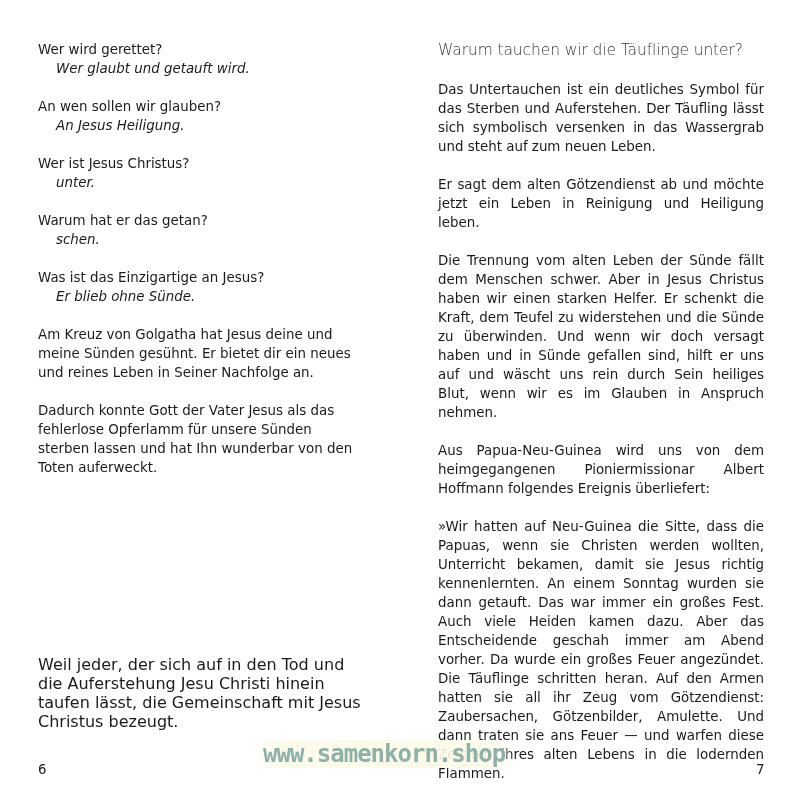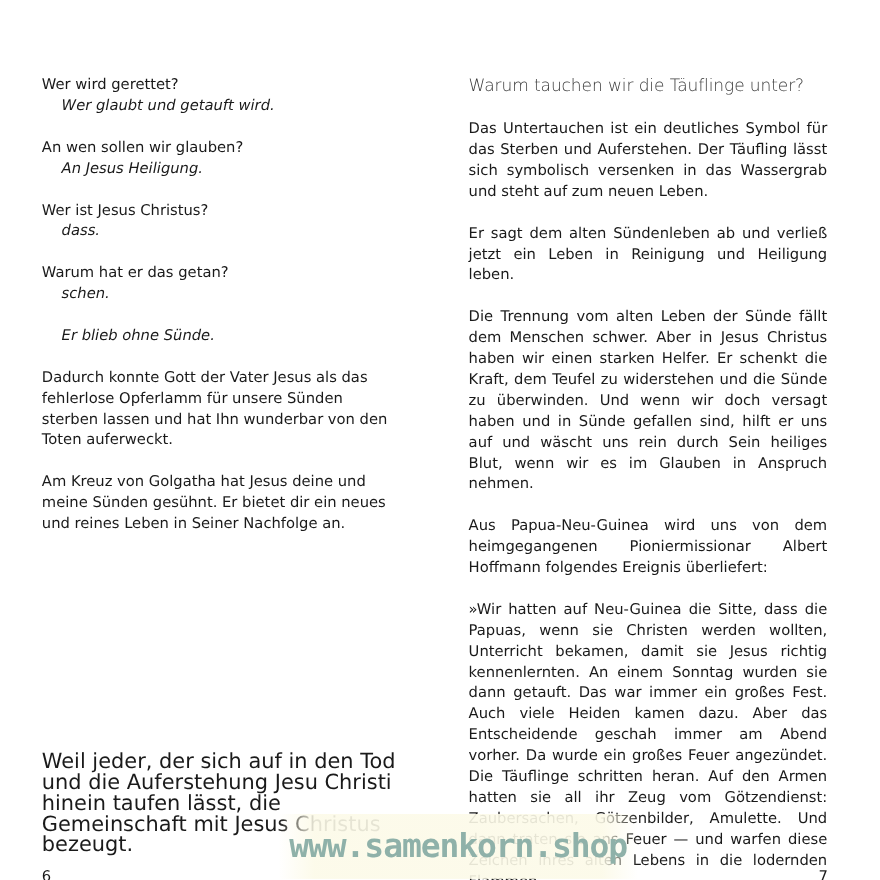--- a/index.html
+++ b/index.html
@@ -1,74 +1,75 @@
 <!DOCTYPE html>
 <html><head>
   <meta charset="utf-8">
   <style>
     html, body { margin: 0; padding: 0; background: #ffffff; }
     body { width: 800px; height: 800px; position: relative; overflow: hidden;
       font-family: "DejaVu Sans", sans-serif; color: #1a1a1a; }
-    .page { position: absolute; top: 0; height: 616px; margin-top: 28px; }
+    .page { position: absolute; top: 0; height: 616px; }
     .page.left { left: 0; width: 400px; }
-    .page.right { left: 388px; width: 400px; }
+    .page.right { left: 400px; width: 400px; }
     .col { position: absolute; top: 40px; left: 38px; width: 326px; font-size: 13.4px; line-height: 19px; }
     .page.right .col { left: 38px; width: 326px; }
     .qa { margin-bottom: 19px; }
     .q { display: block; }
     .a { display: block; font-style: italic; padding-left: 18px; }
     p { margin: 0 0 19px 0; }
     .right p { text-align: justify; }
     .heading { font-weight: 300; font-size: 15.5px; color: #3a3a3a; margin: 0 0 19px 0; line-height: 21px; letter-spacing: -0.1px; }
     .left .heading { position: absolute; top: 614px; left: 38px; }
-    .left .after-heading { position: absolute; top: 655px; left: 38px; width: 326px; font-size: 19px; line-height: 19px; }
+    .left .after-heading { position: absolute; top: 655px; left: 38px; width: 326px; font-size: 16px; line-height: 19px; }
     .pageno { position: absolute; top: 762px; font-size: 13.4px; }
     .left .pageno { left: 38px; }
     .right .pageno { left: 356px; }
     .watermark { position: absolute; top: 740px; left: 253px; font-family: "DejaVu Sans Mono", monospace;
-      font-weight: bold; font-size: 30px; color: #8fb1a9; letter-spacing: -1px;
+      font-weight: bold; font-size: 24px; color: #8fb1a9; letter-spacing: -1px;
       background: linear-gradient(90deg, rgba(255,253,240,0), rgba(252,250,232,0.9) 10%, rgba(252,250,232,0.9) 90%, rgba(255,253,240,0));
-      padding: 12px 10px; }
+      padding: 0 10px; }
   </style>
 </head>
 <body>
 
 <div class="page left">
   <div class="col">
     <div class="qa">
       <span class="q">Wer wird gerettet?</span>
       <span class="a">Wer glaubt und getauft wird.</span>
     </div>
     <div class="qa">
       <span class="q">An wen sollen wir glauben?</span>
       <span class="a">An Jesus Heiligung.</span>
     </div>
     <div class="qa">
       <span class="q">Wer ist Jesus Christus?</span>
-      <span class="a">dass.</span>
+      <span class="a">unter.</span>
     </div>
     <div class="qa">
       <span class="q">Warum hat er das getan?</span>
       <span class="a">schen.</span>
     </div>
     <div class="qa">
+      <span class="q">Was ist das Einzigartige an Jesus?</span>
       <span class="a">Er blieb ohne Sünde.</span>
     </div>
+    <p>Am Kreuz von Golgatha hat Jesus deine und meine Sünden gesühnt. Er bietet dir ein neues und reines Leben in Seiner Nachfolge an.</p>
     <p>Dadurch konnte Gott der Vater Jesus als das fehlerlose Opferlamm für unsere Sünden sterben lassen und hat Ihn wunderbar von den Toten auferweckt.</p>
-    <p>Am Kreuz von Golgatha hat Jesus deine und meine Sünden gesühnt. Er bietet dir ein neues und reines Leben in Seiner Nachfolge an.</p>
   </div>
   <div class="after-heading">Weil jeder, der sich auf in den Tod und die Auferstehung Jesu Christi hinein taufen lässt, die Gemeinschaft mit Jesus Christus bezeugt.</div>
   <div class="pageno">6</div>
 </div>
 
 <div class="page right">
   <div class="col">
     <div class="heading">Warum tauchen wir die Täuflinge unter?</div>
     <p>Das Untertauchen ist ein deutliches Symbol für das Sterben und Auferstehen. Der Täufling lässt sich symbolisch versenken in das Wassergrab und steht auf zum neuen Leben.</p>
-    <p>Er sagt dem alten Sündenleben ab und verließ jetzt ein Leben in Reinigung und Heiligung leben.</p>
+    <p>Er sagt dem alten Götzendienst ab und möchte jetzt ein Leben in Reinigung und Heiligung leben.</p>
     <p>Die Trennung vom alten Leben der Sünde fällt dem Menschen schwer. Aber in Jesus Christus haben wir einen starken Helfer. Er schenkt die Kraft, dem Teufel zu widerstehen und die Sünde zu überwinden. Und wenn wir doch versagt haben und in Sünde gefallen sind, hilft er uns auf und wäscht uns rein durch Sein heiliges Blut, wenn wir es im Glauben in Anspruch nehmen.</p>
     <p>Aus Papua-Neu-Guinea wird uns von dem heimgegangenen Pioniermissionar Albert Hoffmann folgendes Ereignis überliefert:</p>
     <p>»Wir hatten auf Neu-Guinea die Sitte, dass die Papuas, wenn sie Christen werden wollten, Unterricht bekamen, damit sie Jesus richtig kennenlernten. An einem Sonntag wurden sie dann getauft. Das war immer ein großes Fest. Auch viele Heiden kamen dazu. Aber das Entscheidende geschah immer am Abend vorher. Da wurde ein großes Feuer angezündet. Die Täuflinge schritten heran. Auf den Armen hatten sie all ihr Zeug vom Götzendienst: Zaubersachen, Götzenbilder, Amulette. Und dann traten sie ans Feuer — und warfen diese Zeichen ihres alten Lebens in die lodernden Flammen.</p>
 
   </div>
   <div class="pageno">7</div>
 </div>
 
 <div class="watermark">www.samenkorn.shop</div>
 

